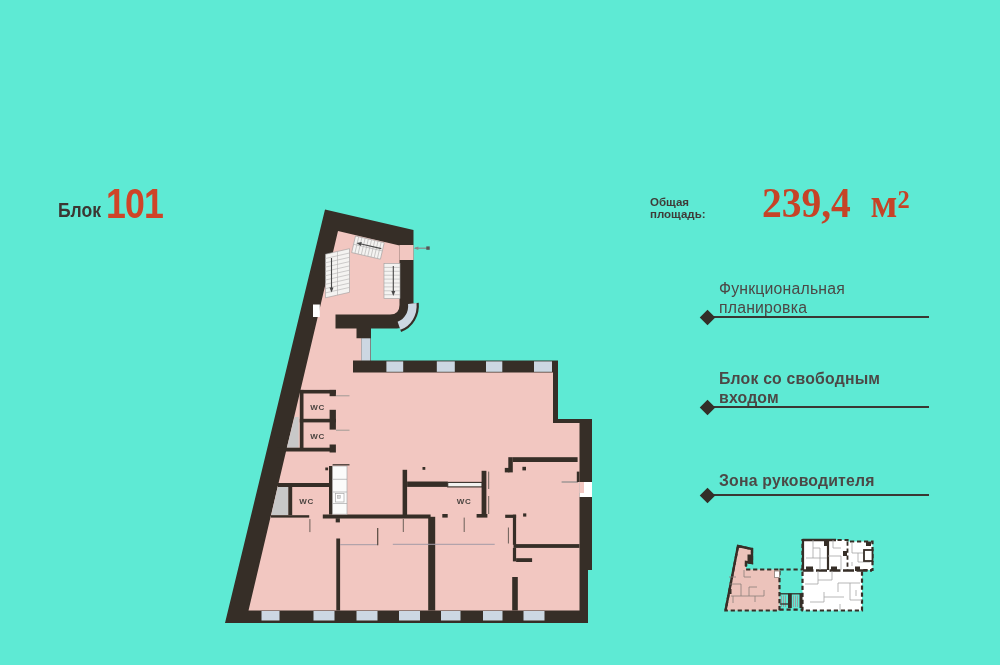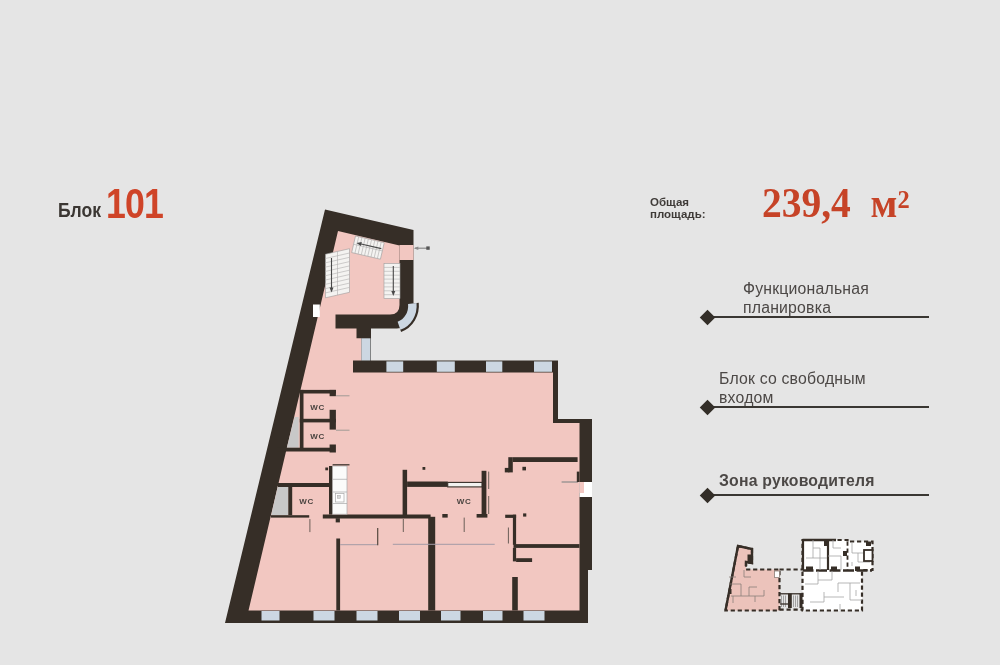--- a/index.html
+++ b/index.html
@@ -1,41 +1,41 @@
 <!DOCTYPE html>
 <html><head>
 <meta charset="utf-8">
 <style>
   html,body{margin:0;padding:0;background:#fff;}
-  #page{position:relative;width:1000px;height:665px;background:#e5e5e5;overflow:hidden;
+  #page{position:relative;width:1000px;height:665px;background:#5eead4;overflow:hidden;
         font-family:"Liberation Sans",sans-serif;}
   .abs{position:absolute;}
   .hr{position:absolute;height:2px;background:#3a3733;}
   .diamond{position:absolute;width:11px;height:11px;background:#332e28;transform:rotate(45deg);}
   .lbl{position:absolute;font-size:15.8px;line-height:19.2px;color:#4c4846;letter-spacing:0.2px;}
 </style>
 </head>
 <body>
 <div id="page">
 
   <div class="abs" style="left:58px;top:199px;font-size:19.5px;font-weight:bold;color:#3b3733;transform:scaleX(0.9);transform-origin:0 0;">Блок</div>
 
   <div class="abs" style="left:106px;top:179.5px;font-size:42px;font-weight:bold;color:#cf4428;letter-spacing:-1px;transform:scaleX(0.85);transform-origin:0 0;">101</div>
 
   <div class="abs" style="left:650px;top:196px;width:108px;text-align:left;font-size:11.5px;line-height:12px;font-weight:bold;color:#3f3b38;">Общая<br>площадь:</div>
 
   <div class="abs" style="left:762px;top:180px;font-family:'Liberation Serif',serif;font-size:42px;line-height:40px;font-weight:bold;color:#c64327;transform:scaleX(0.94);transform-origin:0 0;">239,4&nbsp; м<span style="font-size:26px;vertical-align:9px;">2</span></div>
 
-  <div class="lbl" style="left:719px;top:279px;margin-left:24px;">Функциональная<br>планировка</div>
+  <div class="lbl" style="left:719px;top:279px;">Функциональная<br>планировка</div>
 
   <div class="hr" style="left:708px;top:316px;width:221px;"></div>
 
   <div class="diamond" style="left:702px;top:312px;"></div>
 
-  <div class="lbl" style="left:719px;top:369px;">Блок со свободным<br>входом</div>
+  <div class="lbl" style="left:719px;top:369px;font-weight:bold;">Блок со свободным<br>входом</div>
 
   <div class="hr" style="left:708px;top:406px;width:221px;"></div>
 
   <div class="diamond" style="left:702px;top:402px;"></div>
 
   <div class="lbl" style="left:719px;top:471px;font-weight:bold;">Зона руководителя</div>
 
   <div class="hr" style="left:708px;top:494px;width:221px;"></div>
 
   <div class="diamond" style="left:702px;top:490px;"></div>

